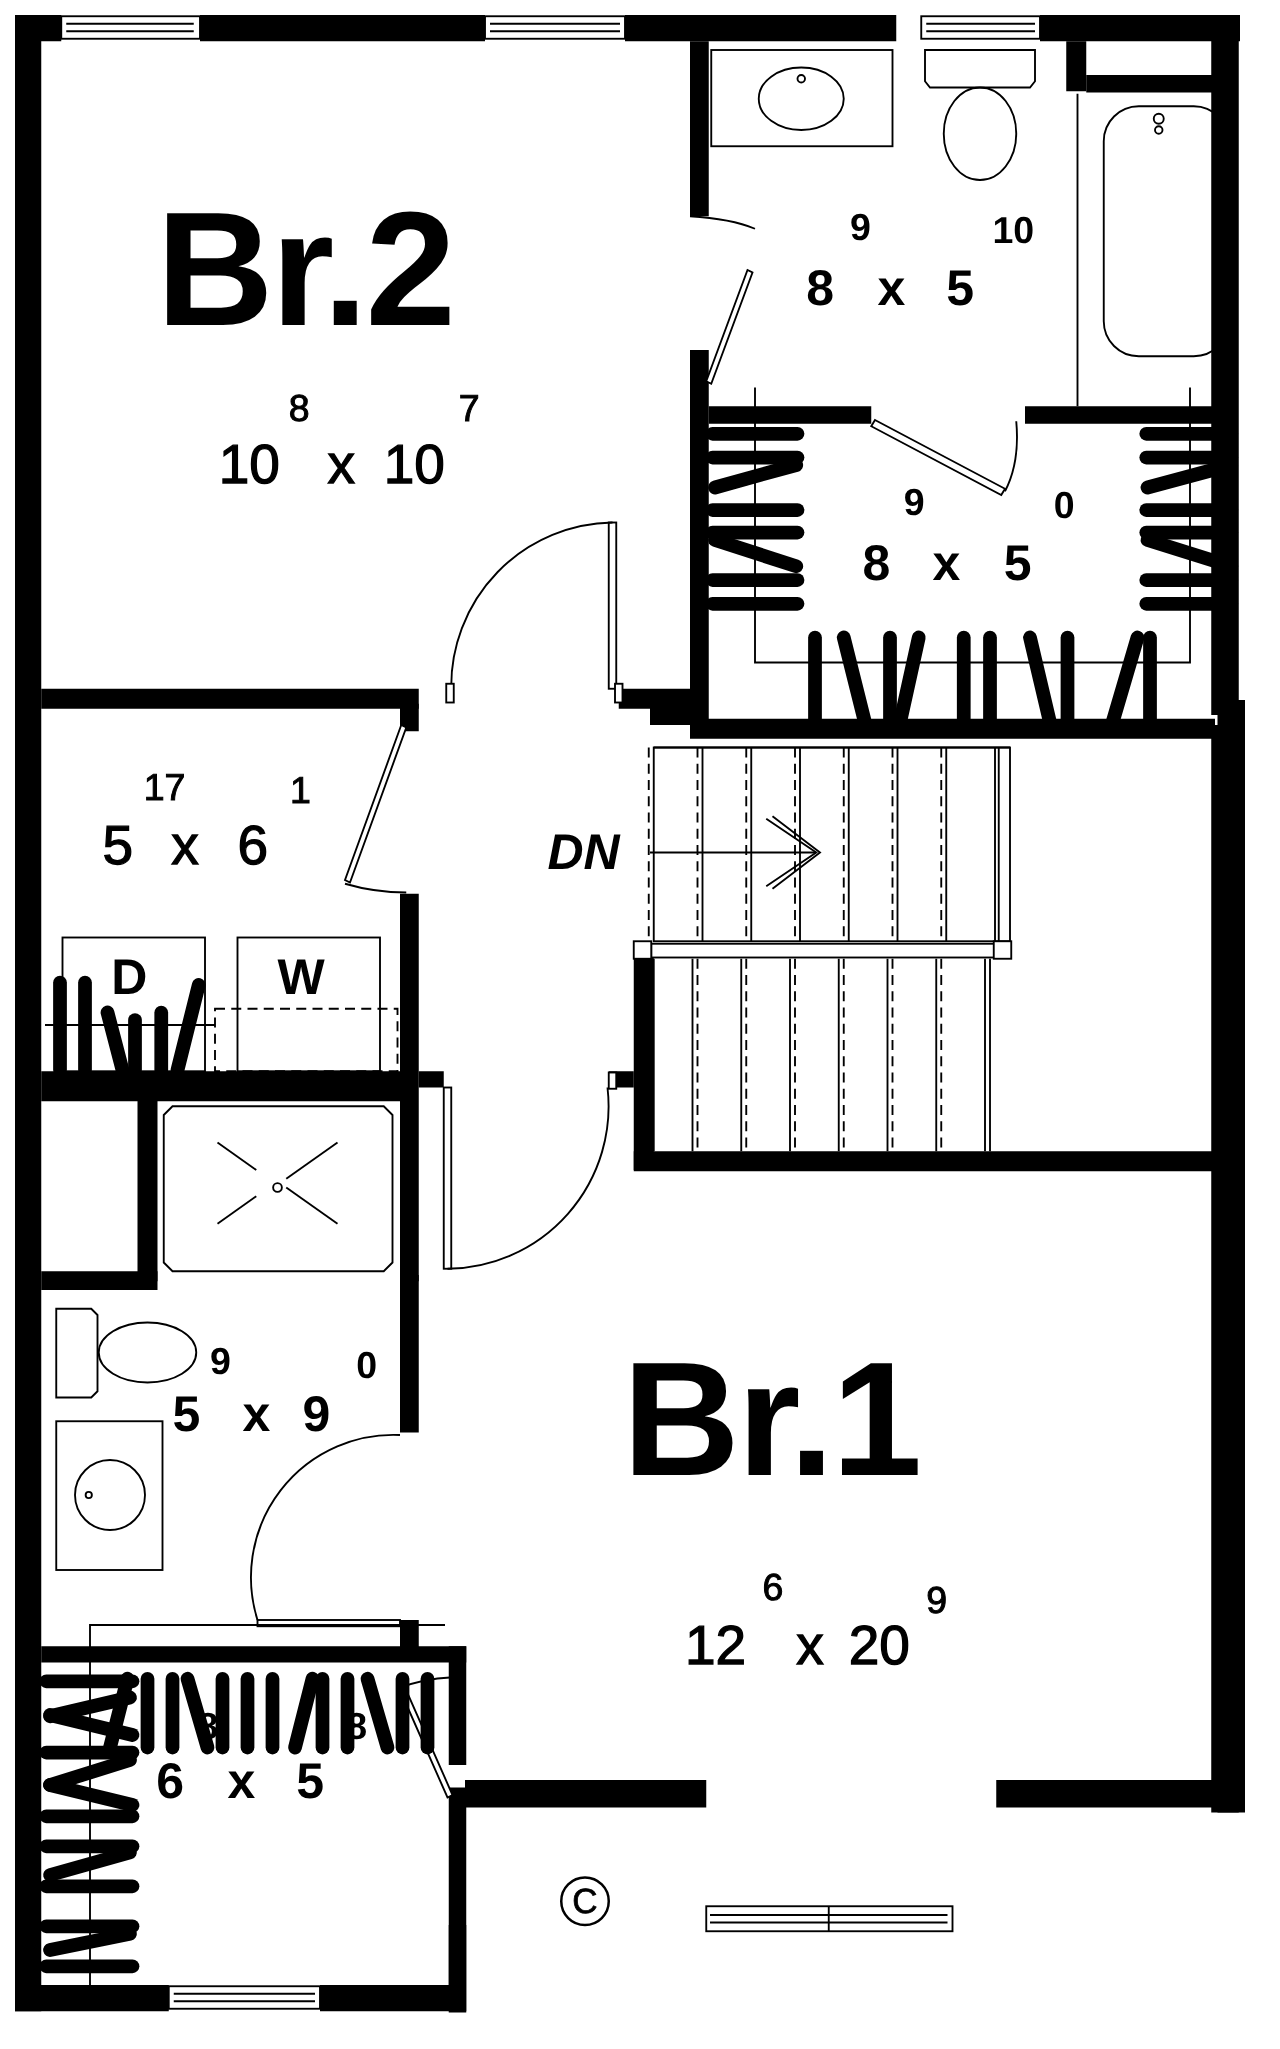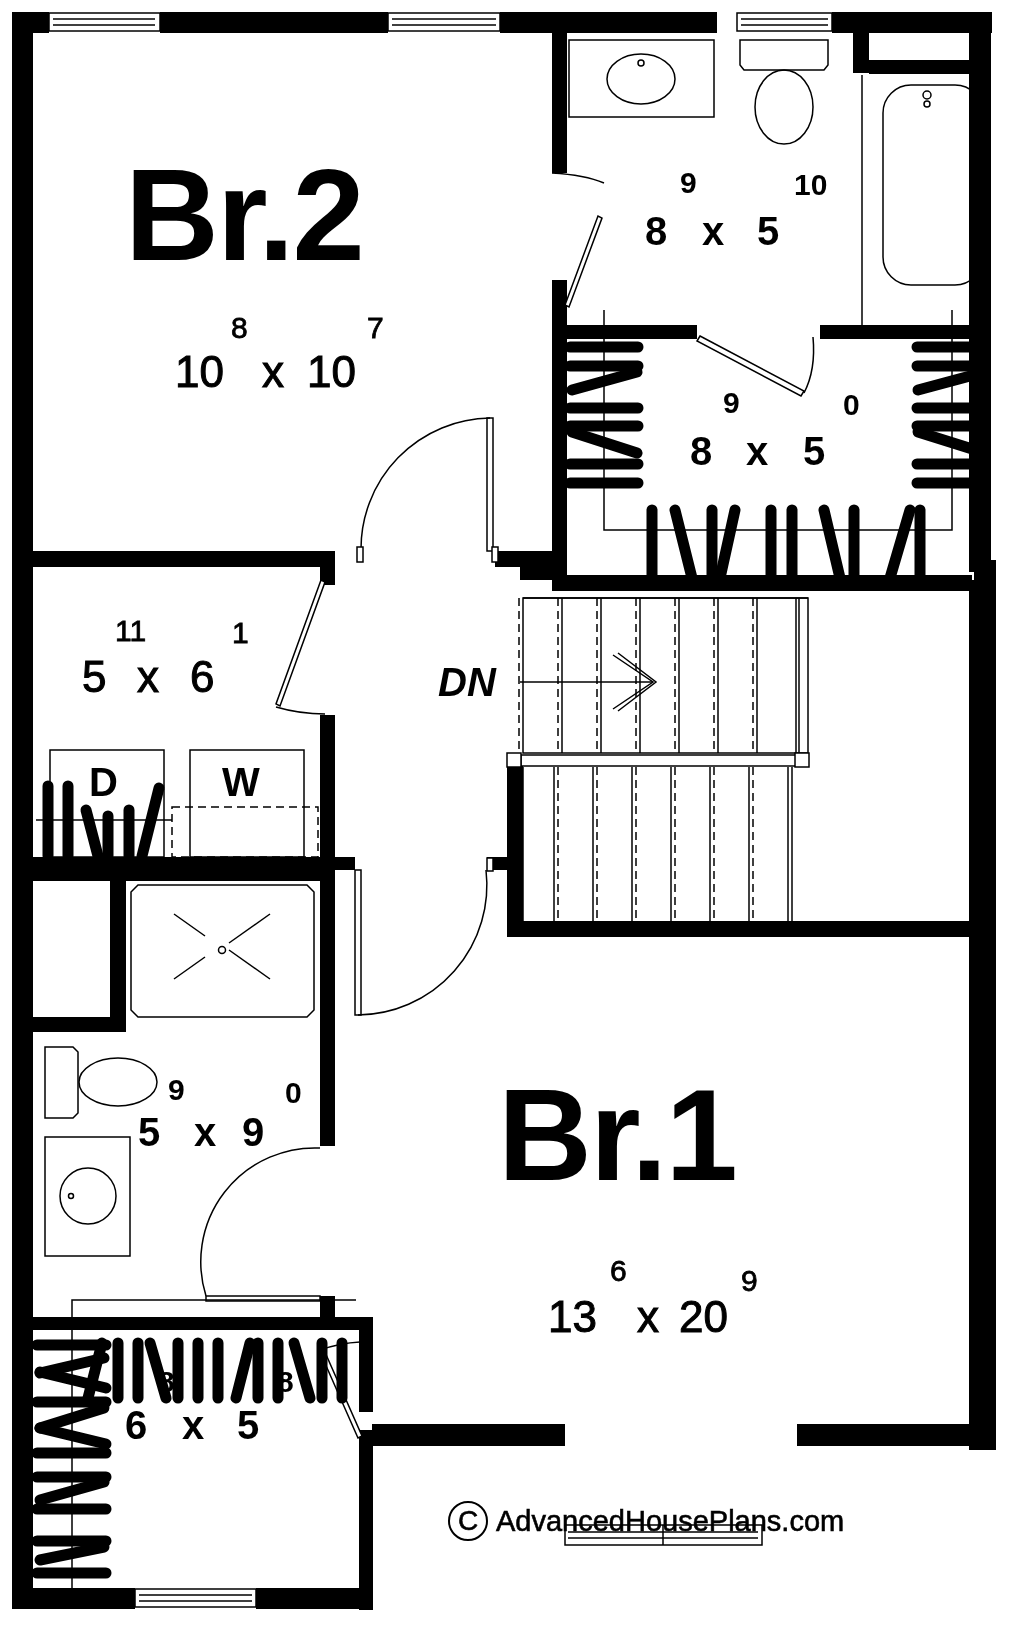--- a/index.html
+++ b/index.html
@@ -298,21 +298,21 @@
 <div class="lbl dim2" style="left:757px;top:211px;">5</div>
 <div class="lbl sup2" style="left:794px;top:170px;">10</div>
 
 <div class="lbl dim2" style="left:690px;top:431px;">8</div>
 <div class="lbl sup2" style="left:723px;top:388px;">9</div>
 <div class="lbl dim2" style="left:746px;top:431px;">x</div>
 <div class="lbl dim2" style="left:803px;top:431px;">5</div>
 <div class="lbl sup2" style="left:843px;top:390px;">0</div>
 
 <div class="lbl dim" style="left:82px;top:655px;">5</div>
-<div class="lbl sup" style="left:115px;top:616px;">11</div>
+<div class="lbl sup" style="left:115px;top:616px;">17</div>
 <div class="lbl dim" style="left:137px;top:655px;">x</div>
 <div class="lbl dim" style="left:190px;top:655px;">6</div>
 <div class="lbl sup" style="left:232px;top:618px;">1</div>
 <div class="lbl app" style="left:89px;top:762px;">D</div>
 <div class="lbl app" style="left:222px;top:762px;">W</div>
 
 <div class="lbl app" style="left:438px;top:662px;font-style:italic;">DN</div>
 
 <div class="lbl dim2" style="left:138px;top:1112px;">5</div>
 <div class="lbl sup2" style="left:168px;top:1075px;">9</div>
@@ -320,22 +320,21 @@
 <div class="lbl dim2" style="left:242px;top:1112px;">9</div>
 <div class="lbl sup2" style="left:285px;top:1078px;">0</div>
 
 <div class="lbl dim2" style="left:125px;top:1405px;">6</div>
 <div class="lbl sup2" style="left:158px;top:1367px;">8</div>
 <div class="lbl dim2" style="left:182px;top:1405px;">x</div>
 <div class="lbl dim2" style="left:237px;top:1405px;">5</div>
 <div class="lbl sup2" style="left:277px;top:1367px;">8</div>
 
 <div class="lbl big" style="left:498px;top:1070px;">Br.1</div>
-<div class="lbl dim" style="left:548px;top:1295px;">13</div>
+<div class="lbl dim" style="left:548px;top:1295px;">12</div>
 <div class="lbl sup" style="left:610px;top:1256px;">6</div>
 <div class="lbl dim" style="left:637px;top:1295px;">x</div>
 <div class="lbl dim" style="left:679px;top:1295px;">20</div>
 <div class="lbl sup" style="left:741px;top:1266px;">9</div>
 
 <div class="copyright">
   <span class="circ">C</span>
-  <span>AdvancedHousePlans.com</span>
 </div>
 
 </body></html>

